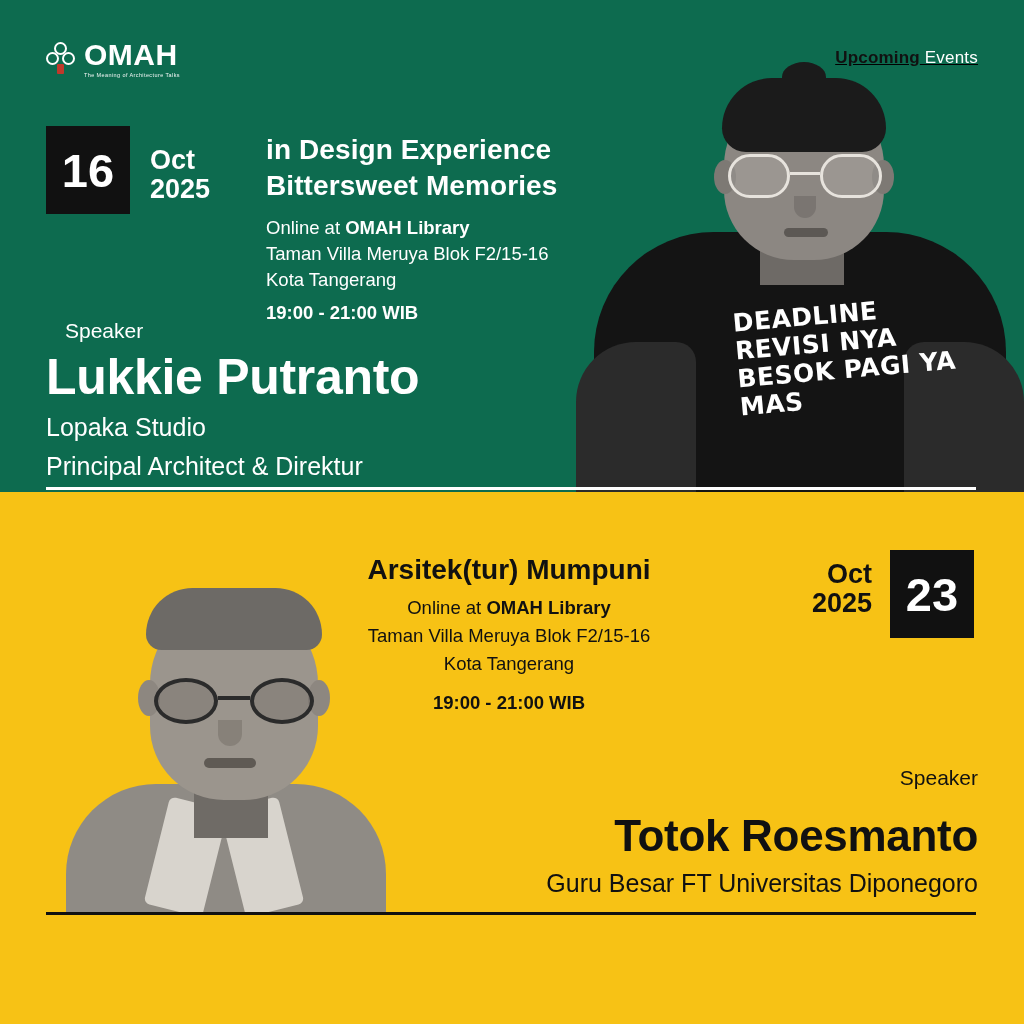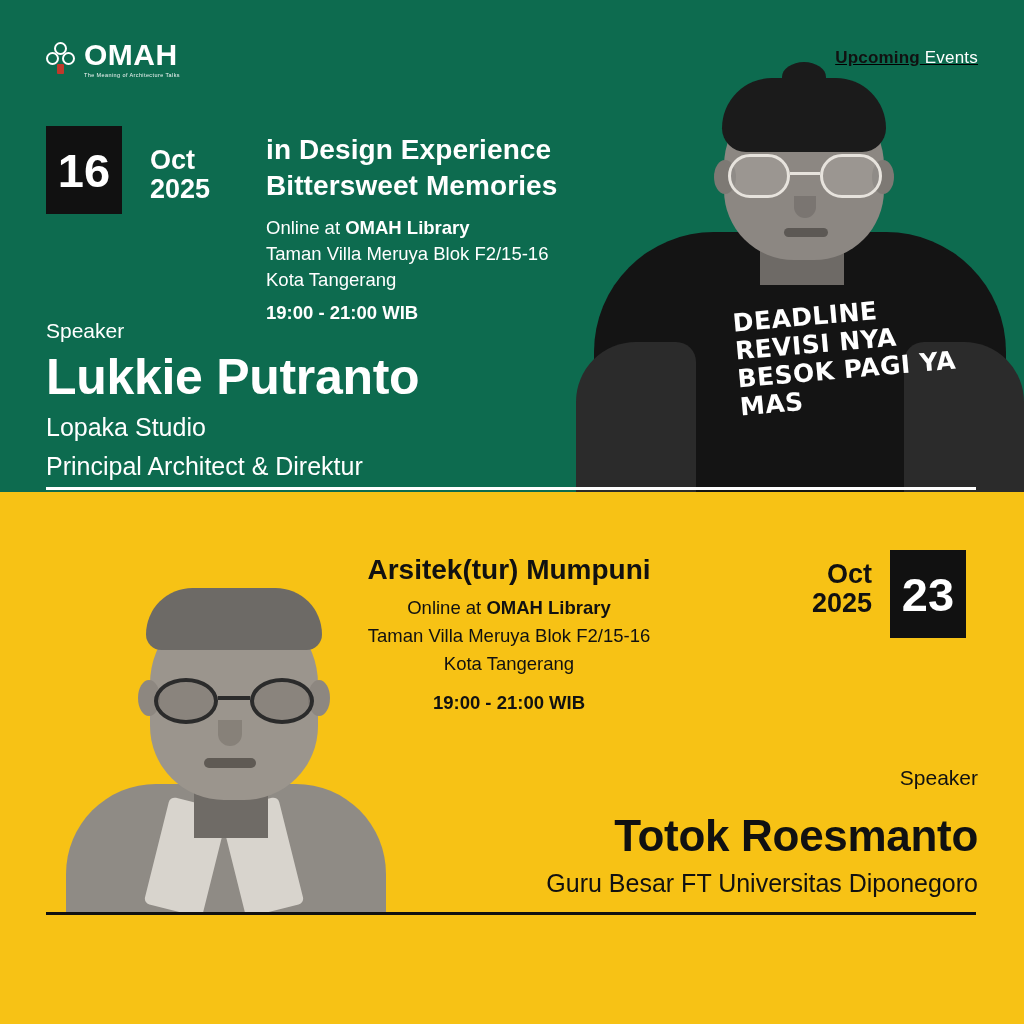--- a/index.html
+++ b/index.html
@@ -61,21 +61,21 @@
   .upcoming {
     position: absolute; right: 46px; top: 48px;
     font-size: 17px; letter-spacing: 0.2px; text-decoration: underline;
   }
   .upcoming b { color: #111; font-weight: bold; }
   .upcoming span { color: #ffffff; }
 
   
   .date-badge {
     position: absolute;
-    width: 76px; height: 88px;
+    width: 84px; height: 88px;
     background: #111111;
     display: flex; align-items: center; justify-content: center;
   }
   .date-badge .num {
     color: #ffffff; font-weight: bold; font-size: 47px; line-height: 1;
   }
   .badge1 { left: 46px; top: 126px; }
   .badge2 { left: 890px; top: 550px; }
 
   .date-my {
@@ -100,21 +100,21 @@
     font-size: 18.5px; line-height: 1.31; margin-top: 2px;
   }
   .ev-line.first { margin-top: 12px; }
   .ev-line b { font-weight: bold; }
   .ev-time { font-size: 18.5px; font-weight: bold; margin-top: 10px; }
 
   
   .spk-top {
     position: absolute; left: 46px; top: 318px; color: #ffffff;
   }
-  .spk-label { font-size: 21px; line-height: 1.2; }
+  .spk-label { font-size: 21px; line-height: 1.2; margin-left: 19px; }
   .spk-name {
     font-size: 50px; font-weight: bold; line-height: 1.12; margin-top: 6px;
     letter-spacing: -0.3px;
   }
   .spk-role { font-size: 25px; line-height: 1.3; margin-top: 6px; }
 
   .rule-top {
     position: absolute; left: 46px; top: 487px; width: 930px; height: 3px;
     background: #ffffff;
   }

